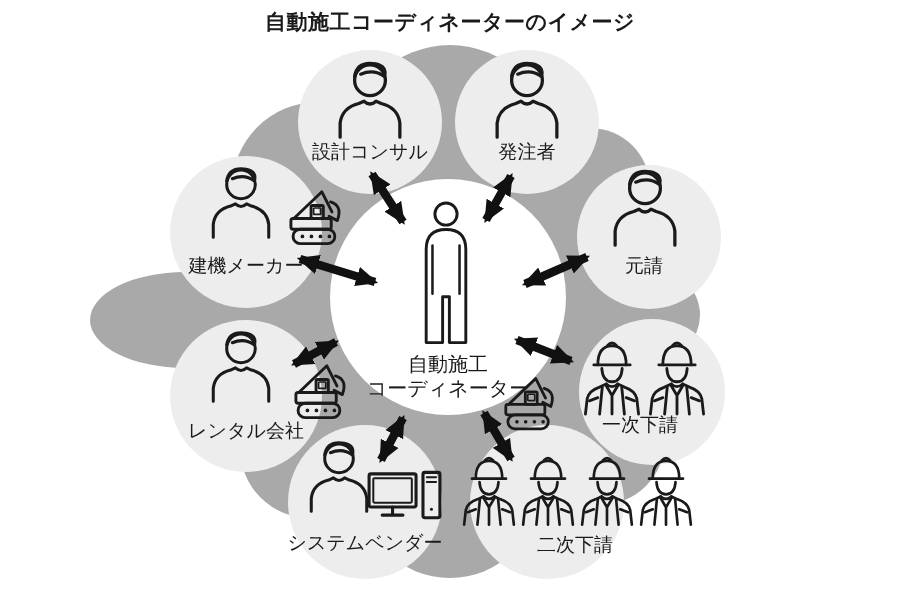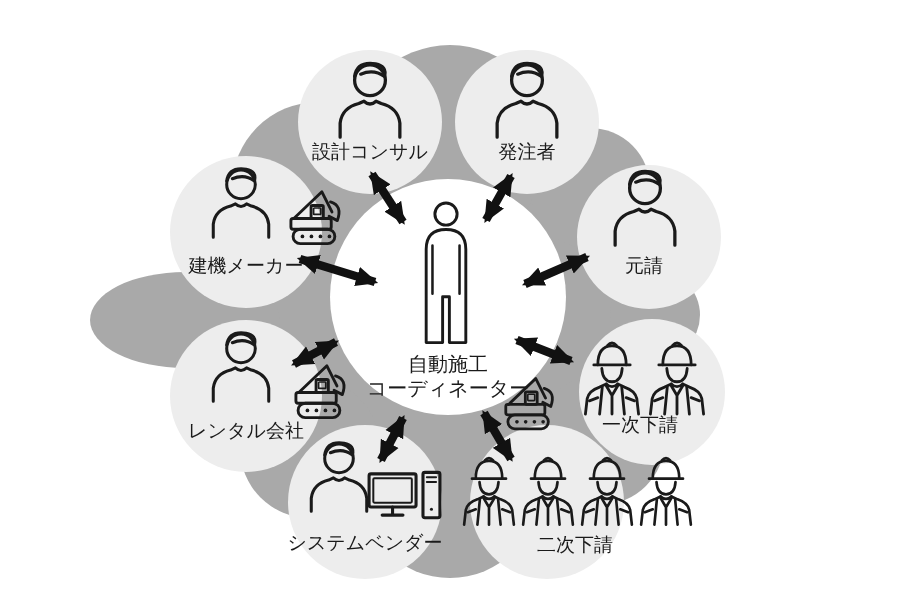--- a/index.html
+++ b/index.html
@@ -13,20 +13,21 @@
   }
   svg.canvas{position:absolute;left:0;top:0;}
   .lbl{font-family:"Liberation Sans","DejaVu Sans",sans-serif;font-size:19px;fill:#1a1a1a;}
   .lbl-center{font-size:20px;}
 </style>
 </head>
 <body>
 
 <div class="stage">
 
+  <div class="title">自動施工コーディネーターのイメージ</div>
 
   <svg class="canvas" width="900" height="603" viewBox="0 0 900 603">
 
     <defs>
       <marker id="ah" viewBox="0 0 10 9" refX="8.5" refY="4.5" markerWidth="2.6" markerHeight="2.4" orient="auto-start-reverse" markerUnits="strokeWidth">
         <path d="M0,0 L10,4.5 L0,9 Z" fill="#111111"></path>
       </marker>
 
       <symbol id="sym-person" viewBox="0 0 90 90">
         <g fill="none" stroke="#1a1a1a" stroke-width="3.5" stroke-linecap="round" stroke-linejoin="round">

